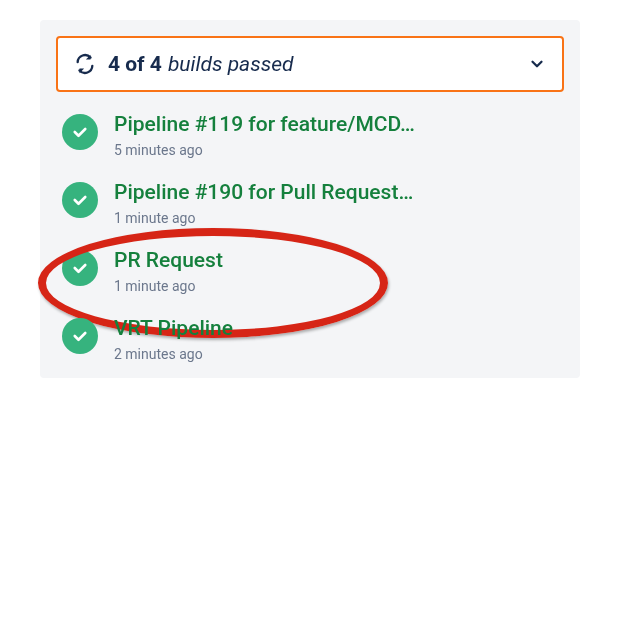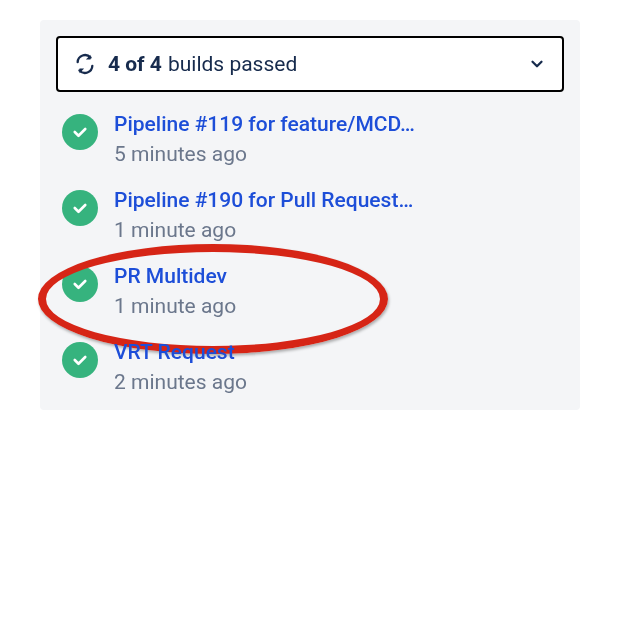--- a/index.html
+++ b/index.html
@@ -11,21 +11,21 @@
       padding: 20px 40px;
     }
     .panel {
       background: #f4f5f7;
       padding: 16px;
       border-radius: 4px;
       width: 540px;
     }
     .summary {
       background: #fff;
-      border: 2px solid #000000;
+      border: 2px solid #f97316;
       border-radius: 4px;
       padding: 14px 16px;
       display: flex;
       align-items: center;
       gap: 12px;
       cursor: pointer;
       position: relative;
     }
     .refresh-icon {
       width: 22px;
@@ -34,21 +34,21 @@
       flex-shrink: 0;
     }
     .summary-text {
       font-size: 21px;
       color: #172b4d;
       flex: 1;
       display: flex;
       gap: 6px;
     }
     .summary-text .bold { font-weight: 700; }
-    .summary-text .rest { font-weight: 400; }
+    .summary-text .rest { font-weight: 400; font-style: italic; }
     .chevron {
       width: 18px;
       height: 18px;
       color: #172b4d;
       flex-shrink: 0;
     }
     .builds-list {
       margin-top: 20px;
       display: flex;
       flex-direction: column;
@@ -76,29 +76,29 @@
     .build-text {
       display: flex;
       flex-direction: column;
       gap: 6px;
       min-width: 0;
       flex: 1;
     }
     .build-title {
       font-size: 21px;
       font-weight: 500;
-      color: #1d4ed8;
+      color: #15803d;
       white-space: nowrap;
       overflow: hidden;
       text-overflow: ellipsis;
       cursor: pointer;
       max-width: 400px;
     }
     .build-time {
-      font-size: 21px;
+      font-size: 14px;
       color: #6b778c;
     }
     .highlight-ring {
       position: absolute;
       border: 8px solid #d62516;
       border-radius: 50% / 50%;
       pointer-events: none;
       box-shadow: 1px 2px 3px rgba(0,0,0,0.3);
     }
   </style>
@@ -150,31 +150,31 @@
           <span class="build-time">1 minute ago</span>
         </div>
       </div>
       <div class="build-item">
         <span class="status-circle">
           <svg viewBox="0 0 24 24" fill="none" stroke="currentColor" stroke-width="3.5" stroke-linecap="round" stroke-linejoin="round">
             <polyline points="5 12 10 17 19 8"></polyline>
           </svg>
         </span>
         <div class="build-text">
-          <a class="build-title">PR Multidev</a>
+          <a class="build-title">PR Request</a>
           <span class="build-time">1 minute ago</span>
         </div>
         <div class="highlight-ring" style="left: -24px; top: -20px; width: 350px; height: 110px;"></div>
       </div>
       <div class="build-item">
         <span class="status-circle">
           <svg viewBox="0 0 24 24" fill="none" stroke="currentColor" stroke-width="3.5" stroke-linecap="round" stroke-linejoin="round">
             <polyline points="5 12 10 17 19 8"></polyline>
           </svg>
         </span>
         <div class="build-text">
-          <a class="build-title">VRT Request</a>
+          <a class="build-title">VRT Pipeline</a>
           <span class="build-time">2 minutes ago</span>
         </div>
       </div>
     </div>
 
 </div>
 
 </body></html>

